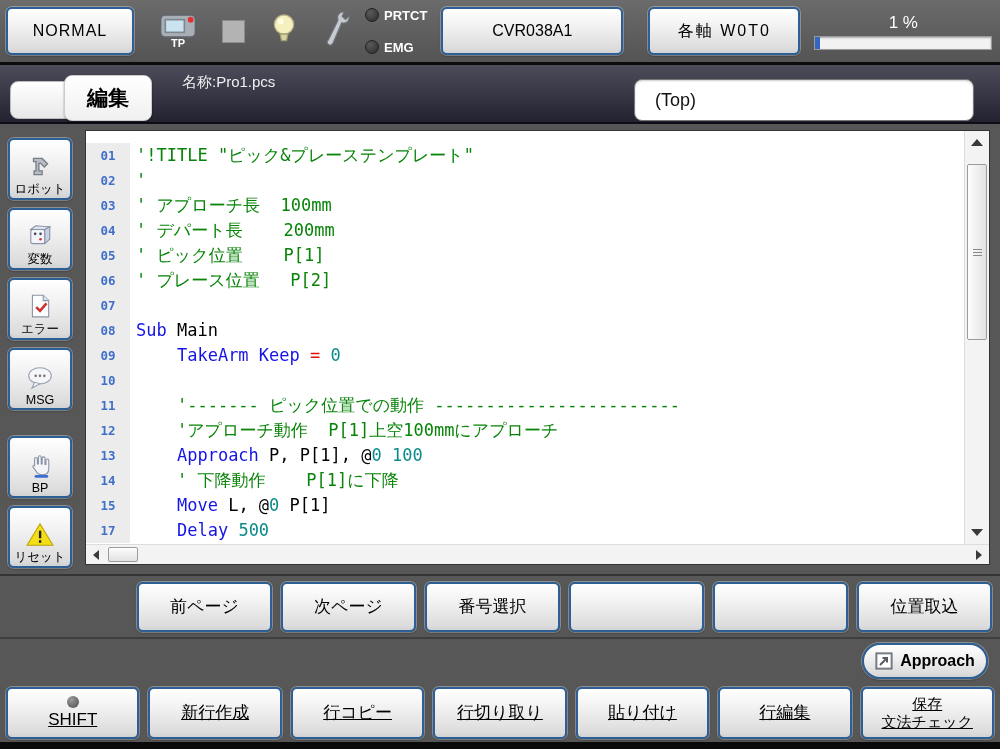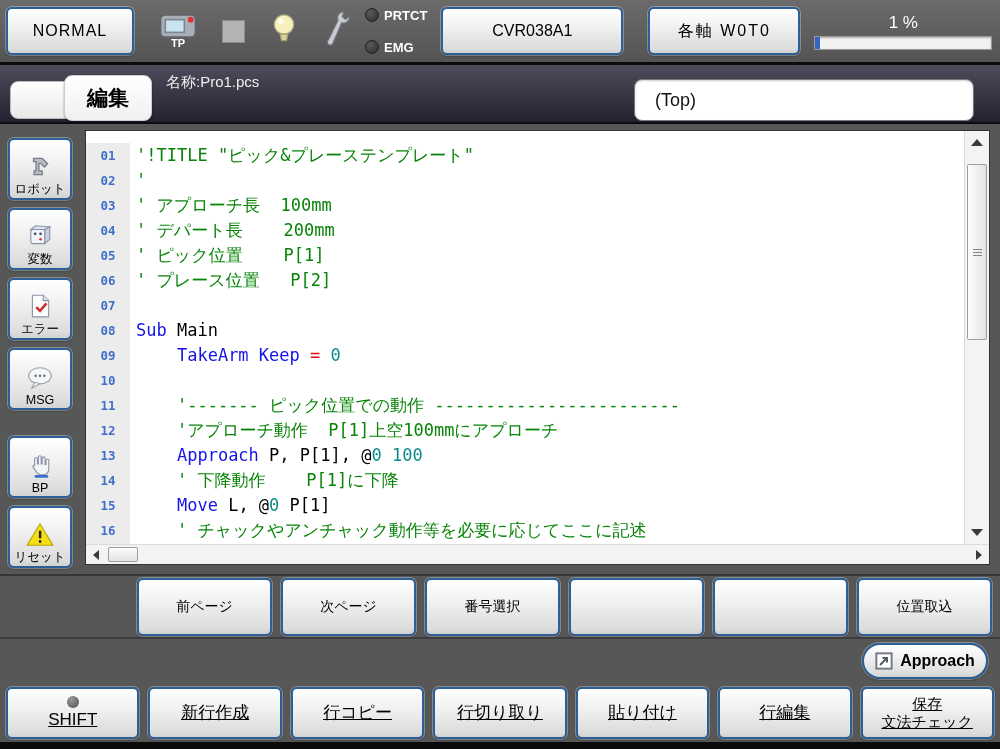--- a/index.html
+++ b/index.html
@@ -39,21 +39,21 @@
   .speed-block { margin-left:14px; width:178px; display:flex; flex-direction:column; align-items:center; }
   .speed-label { color:#fff; font-size:17px; margin-bottom:3px; }
   .progress { width:178px; height:14px; background:#f2f2f2; border:1px solid #9a9a9a; box-shadow:inset 0 1px 2px rgba(0,0,0,.3); }
   .progress .fill { height:100%; background:#3465c0; }
 
   
   .title-bar {
     height:59px; flex:none;
     background:linear-gradient(#4c4c5a, #222230);
     border-bottom:2px solid #0d0d18;
-    display:flex; align-items:flex-start; padding:0 10px; position:relative;
+    display:flex; align-items:flex-start; padding:0 10px; position:relative;gap:16px;
   }
   .tab-group { display:flex; align-items:flex-end; margin-top:10px; }
   .tab-blank { width:58px; height:38px; background:linear-gradient(#ffffff,#e8e8e8); border:1px solid #bbb; border-radius:8px 0 0 8px; }
   .tab-main { width:88px; height:46px; margin-bottom:-2px; background:linear-gradient(#ffffff,#f0f0f0); border:1px solid #ccc; border-radius:8px; margin-left:-4px; display:flex; align-items:center; justify-content:center; font-size:21px; font-weight:bold; color:#000; box-shadow:0 1px 2px rgba(0,0,0,.4); }
   .prog-name { color:#f0f0f0; font-size:15px; margin:8px 0 0 14px; }
   .top-field { position:absolute; right:26px; top:14px; width:340px; height:42px; background:#fff; border:1px solid #777; border-radius:8px; font-size:18px; color:#111; display:flex; align-items:center; padding-left:20px; box-shadow:inset 0 1px 2px rgba(0,0,0,.2); }
 
   
   .main { height:450px; flex:none; display:flex; background:#575757; }
   .side-col { width:85px; flex:none; padding:14px 0 0 8px; display:flex; flex-direction:column; }
@@ -78,21 +78,21 @@
   .arr-up { left:6px; top:8px; border-left:6px solid transparent; border-right:6px solid transparent; border-bottom:7px solid #3a3a3a; }
   .arr-down { left:6px; bottom:8px; border-left:6px solid transparent; border-right:6px solid transparent; border-top:7px solid #3a3a3a; }
   .hscroll { position:absolute; left:0; bottom:0; width:903px; height:20px; background:#f3f3f3; border-top:1px solid #dcdcdc; }
   .hthumb { position:absolute; left:22px; top:2px; width:30px; height:15px; background:linear-gradient(#fdfdfd,#e2e2e2); border:1px solid #9c9c9c; border-radius:2px; }
   .arr-left { left:7px; top:5px; border-top:5px solid transparent; border-bottom:5px solid transparent; border-right:6px solid #3a3a3a; }
   .arr-right { right:7px; top:5px; border-top:5px solid transparent; border-bottom:5px solid transparent; border-left:6px solid #3a3a3a; }
 
   
   .page-row { height:63px; flex:none; border-top:2px solid #353535; background:#575757; display:flex; align-items:center; padding:0 8px 0 0; gap:9px; }
   .page-spacer { width:128px; flex:none; }
-  .page-btn { flex:1; height:58px; font-size:14px; }
+  .page-btn { flex:1; height:50px; font-size:17px; }
 
   
   .shortcut-row { height:46px; flex:none; border-top:2px solid #3e3e3e; display:flex; justify-content:flex-end; align-items:center; padding-right:12px; background:#575757; }
   .shortcut-btn { width:126px; height:36px; border-radius:18px; font-size:16px; font-weight:bold; gap:7px; }
 
   
   .bottom-row { height:59px; flex:none; display:flex; align-items:center; gap:9px; padding:0 6px; background:#575757;text-decoration:underline; }
   .bottom-btn { flex:1; height:52px; font-size:17px; flex-direction:column; line-height:1.15; white-space:pre-line; text-align:center; }
   .shift-dot { width:12px; height:12px; border-radius:50%; background:radial-gradient(circle at 35% 30%, #9a9a9a, #4e4e4e); margin-bottom:2px; }
   .bottom-btn .two-line { font-size:15px; }
@@ -282,24 +282,20 @@
             <span class="gutter">13</span>
             <span class="code-text"><span class="seg-pl">    </span><span class="seg-kw">Approach</span><span class="seg-pl"> P, P[1], @</span><span class="seg-num">0 100</span></span>
           </div>
           <div class="code-row">
             <span class="gutter">14</span>
             <span class="code-text"><span class="seg-pl">    </span><span class="seg-cmt">' 下降動作    P[1]に下降</span></span>
           </div>
           <div class="code-row">
             <span class="gutter">15</span>
             <span class="code-text"><span class="seg-pl">    </span><span class="seg-kw">Move</span><span class="seg-pl"> L, @</span><span class="seg-num">0</span><span class="seg-pl"> P[1]</span></span>
-          </div>
-          <div class="code-row">
-            <span class="gutter">16</span>
-            <span class="code-text"><span class="seg-pl">    </span><span class="seg-cmt">' チャックやアンチャック動作等を必要に応じてここに記述</span></span>
           </div>
           <div class="code-row">
             <span class="gutter">17</span>
             <span class="code-text"><span class="seg-pl">    </span><span class="seg-kw">Delay</span><span class="seg-pl"> </span><span class="seg-num">500</span></span>
           </div>
         </div>
 
       <div class="vscroll">
         <div class="arrow arr-up"></div>
         <div class="vthumb">

